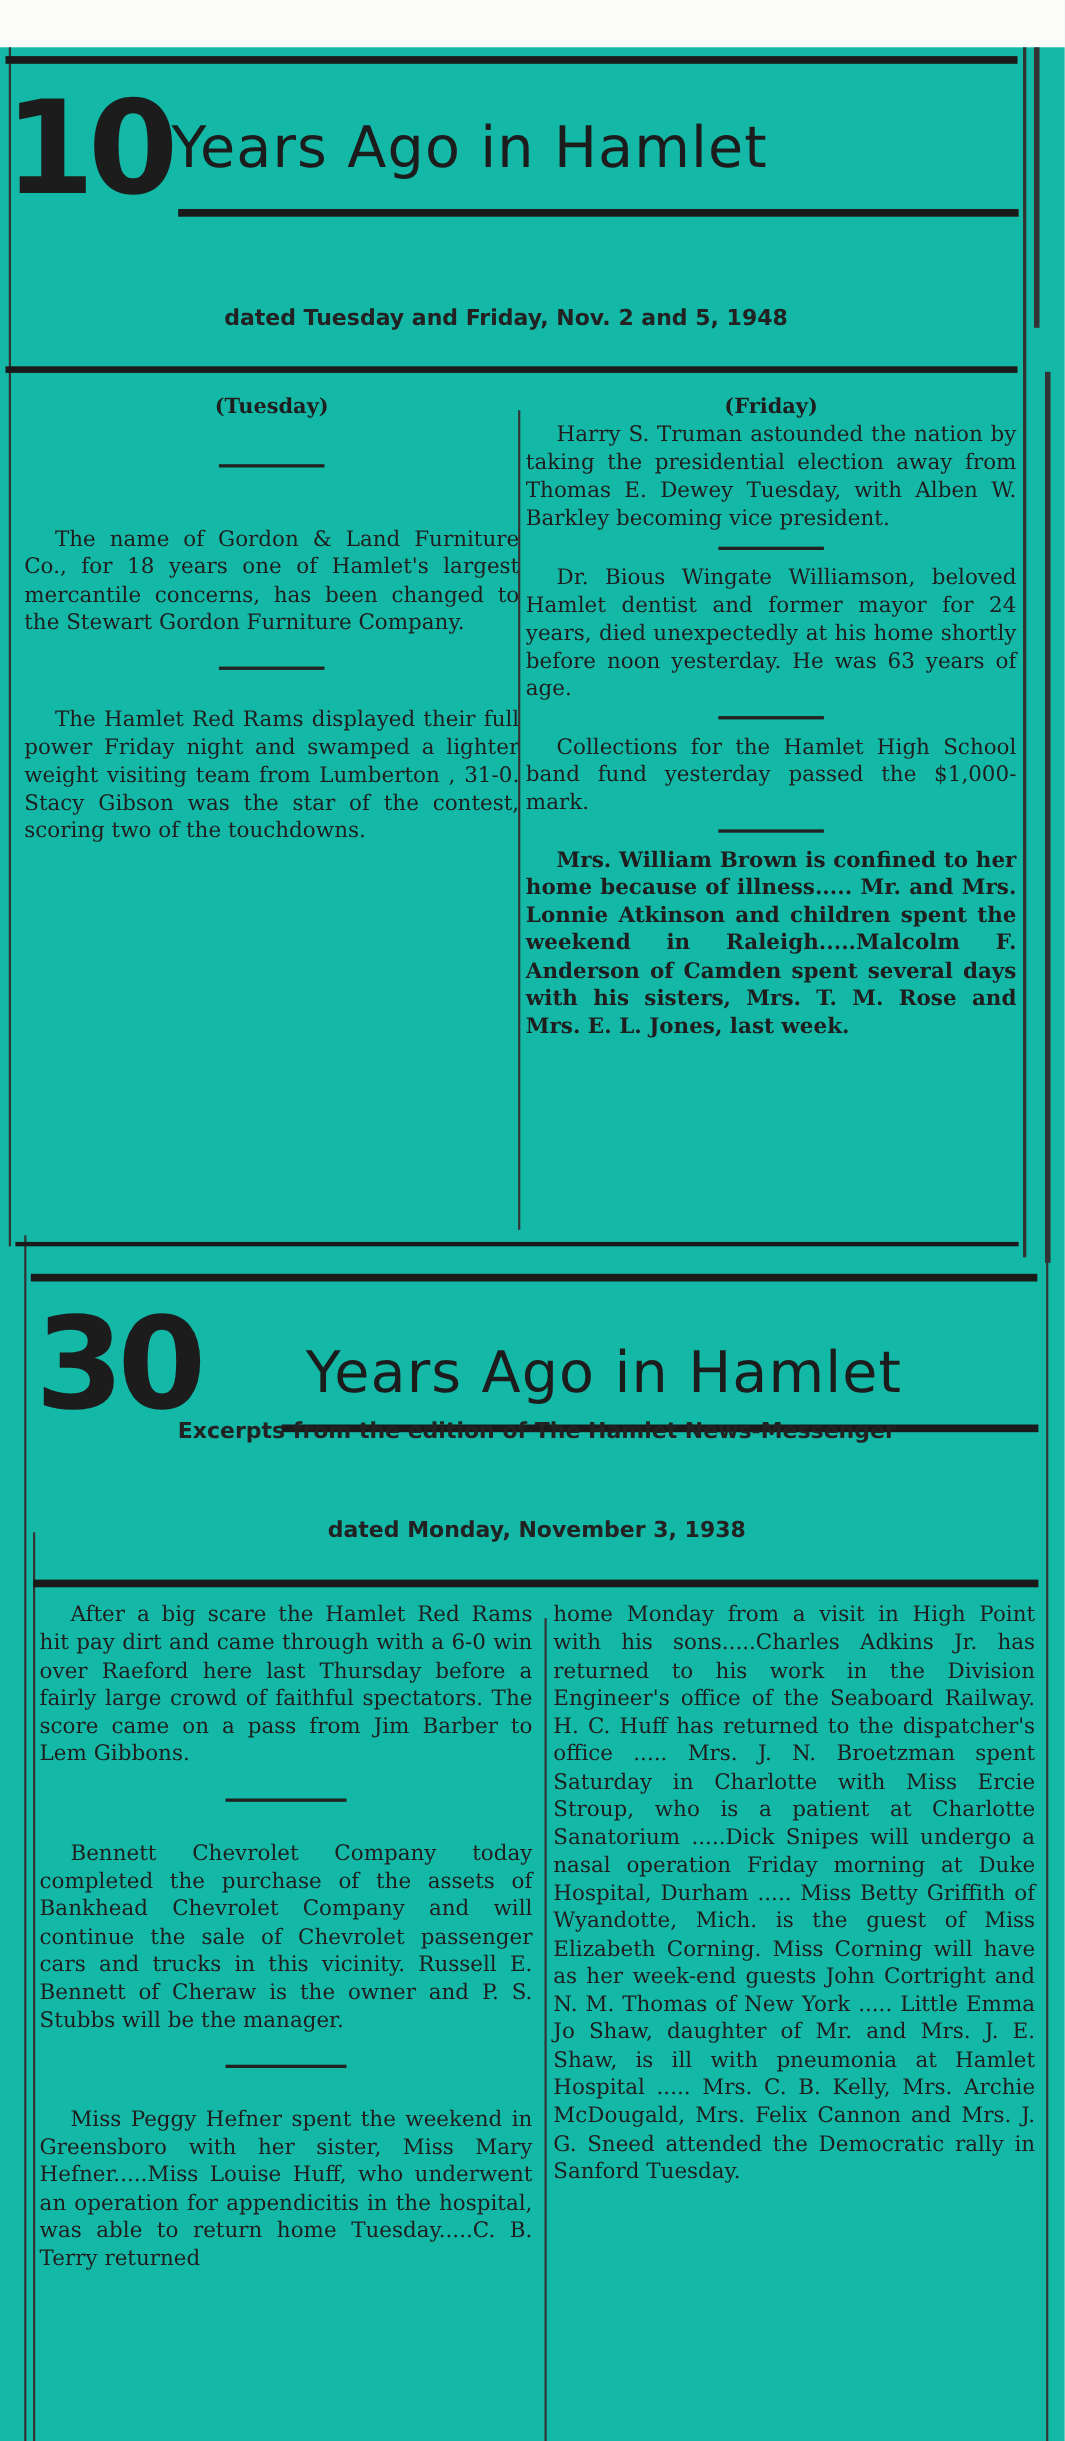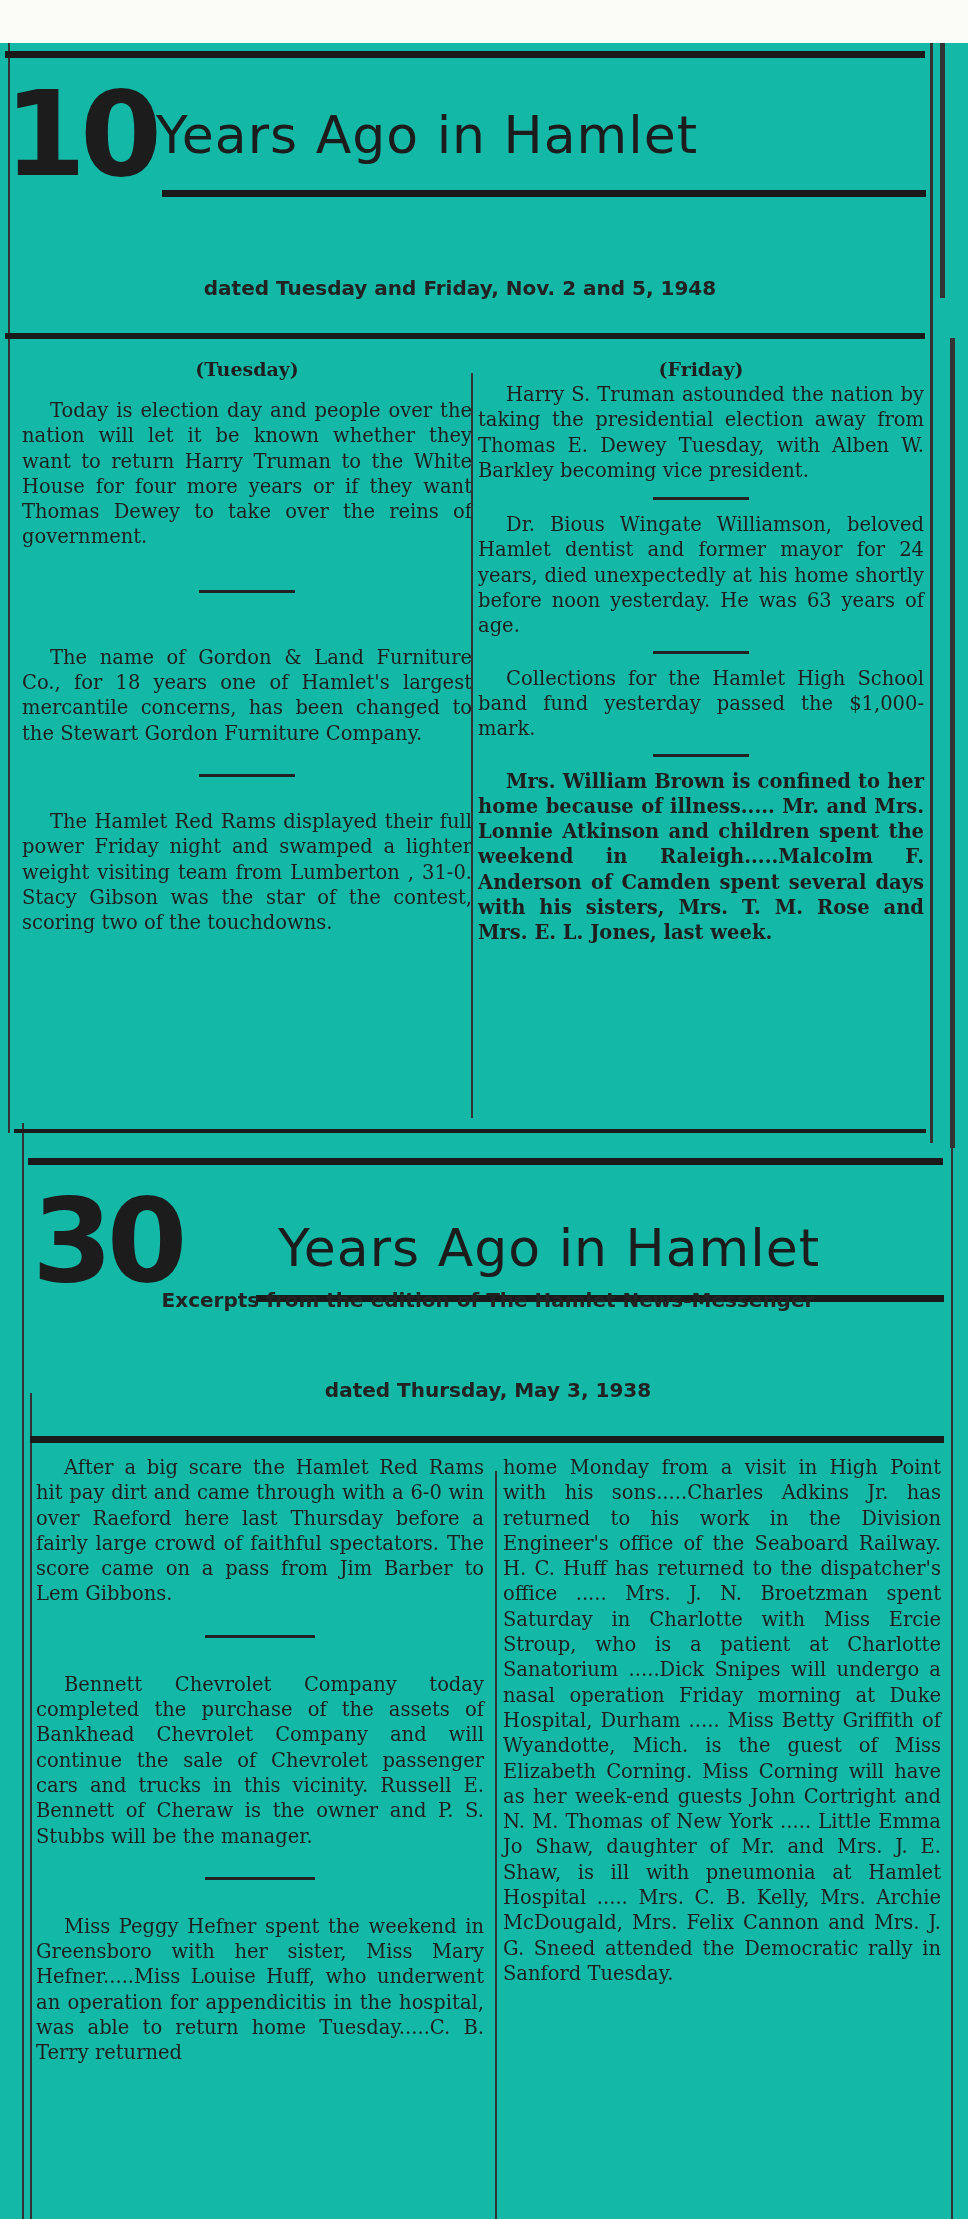--- a/index.html
+++ b/index.html
@@ -31,21 +31,20 @@
 
   <div class="rule" style="left:5px;top:8px;width:920px;height:7px;"></div>
   <div class="big-num" style="left:4px;top:32px;font-size:118px;">10</div>
   <div class="headline" style="left:156px;top:62px;font-size:52px;">Years Ago in Hamlet</div>
   <div class="rule" style="left:162px;top:147px;width:764px;height:7px;"></div>
   <div class="subhead" style="left:20px;width:880px;top:233px;font-size:20px;">dated Tuesday and Friday, Nov. 2 and 5,  1948</div>
   <div class="rule" style="left:5px;top:290px;width:920px;height:6px;"></div>
 
   <div class="col" style="left:22px;top:314px;width:450px;">
     <div class="day">(Tuesday)</div>
-    <p style="margin-top:16px;">Today is election day and people over the nation will let it be known whether they want to return Harry Truman to the White House for four more years or if they want Thomas Dewey to take over the reins of government.</p>
     <div class="sep" style="margin:40px auto 52px auto;"></div>
     <p>The name of Gordon &amp; Land Furniture Co., for 18 years one of Hamlet's largest mercantile concerns, has been changed to the Stewart Gordon Furniture Company.</p>
     <div class="sep" style="margin:28px auto 32px auto;"></div>
     <p>The Hamlet Red Rams displayed their full power Friday night and swamped a lighter weight visiting team from Lumberton , 31-0. Stacy Gibson was the star of the contest, scoring two of the touchdowns.</p>
   </div>
 
   <div class="vline" style="left:471px;top:330px;width:2px;height:745px;"></div>
 
   <div class="col" style="left:478px;top:314px;width:446px;">
     <div class="day">(Friday)</div>
@@ -58,21 +57,21 @@
     <p class="bold-p">Mrs. William Brown is confined to her home because of illness..... Mr. and Mrs. Lonnie Atkinson and children spent the weekend in Raleigh.....Malcolm F. Anderson of Camden spent several days with his sisters, Mrs. T. M. Rose and Mrs. E. L. Jones, last week.</p>
   </div>
 
   <div class="rule" style="left:14px;top:1086px;width:912px;height:4px;"></div>
 
   <div class="rule" style="left:28px;top:1115px;width:915px;height:7px;"></div>
   <div class="big-num" style="left:32px;top:1140px;font-size:116px;">30</div>
   <div class="headline" style="left:278px;top:1175px;font-size:52px;">Years Ago in Hamlet</div>
   <div class="rule" style="left:256px;top:1252px;width:688px;height:7px;"></div>
   <div class="subhead" style="left:34px;width:908px;top:1245px;font-size:20px;">Excerpts from the edition of The Hamlet News-Messenger</div>
-  <div class="subhead" style="left:34px;width:908px;top:1335px;font-size:20px;">dated Thursday, May 3, 1938</div>
+  <div class="subhead" style="left:34px;width:908px;top:1335px;font-size:20px;">dated Monday, November 3, 1938</div>
   <div class="rule" style="left:30px;top:1393px;width:914px;height:7px;"></div>
 
   <div class="col" style="left:36px;top:1412px;width:448px;">
     <p>After a big scare the Hamlet Red Rams hit pay dirt and came through with a 6-0 win over Raeford here last Thursday before a fairly large crowd of faithful spectators. The score came on a pass from Jim Barber to Lem Gibbons.</p>
     <div class="sep" style="margin:28px auto 34px auto;width:110px;"></div>
     <p>Bennett Chevrolet Company today completed the purchase of the assets of Bankhead Chevrolet Company and will continue the sale of Chevrolet passenger cars and trucks in this vicinity. Russell E. Bennett of Cheraw is the owner and P. S. Stubbs will be the manager.</p>
     <div class="sep" style="margin:28px auto 34px auto;width:110px;"></div>
     <p>Miss Peggy Hefner spent the weekend in Greensboro with her sister, Miss Mary Hefner.....Miss Louise Huff, who underwent an operation for appendicitis in the hospital, was able to return home Tuesday.....C. B. Terry returned</p>
   </div>
 

